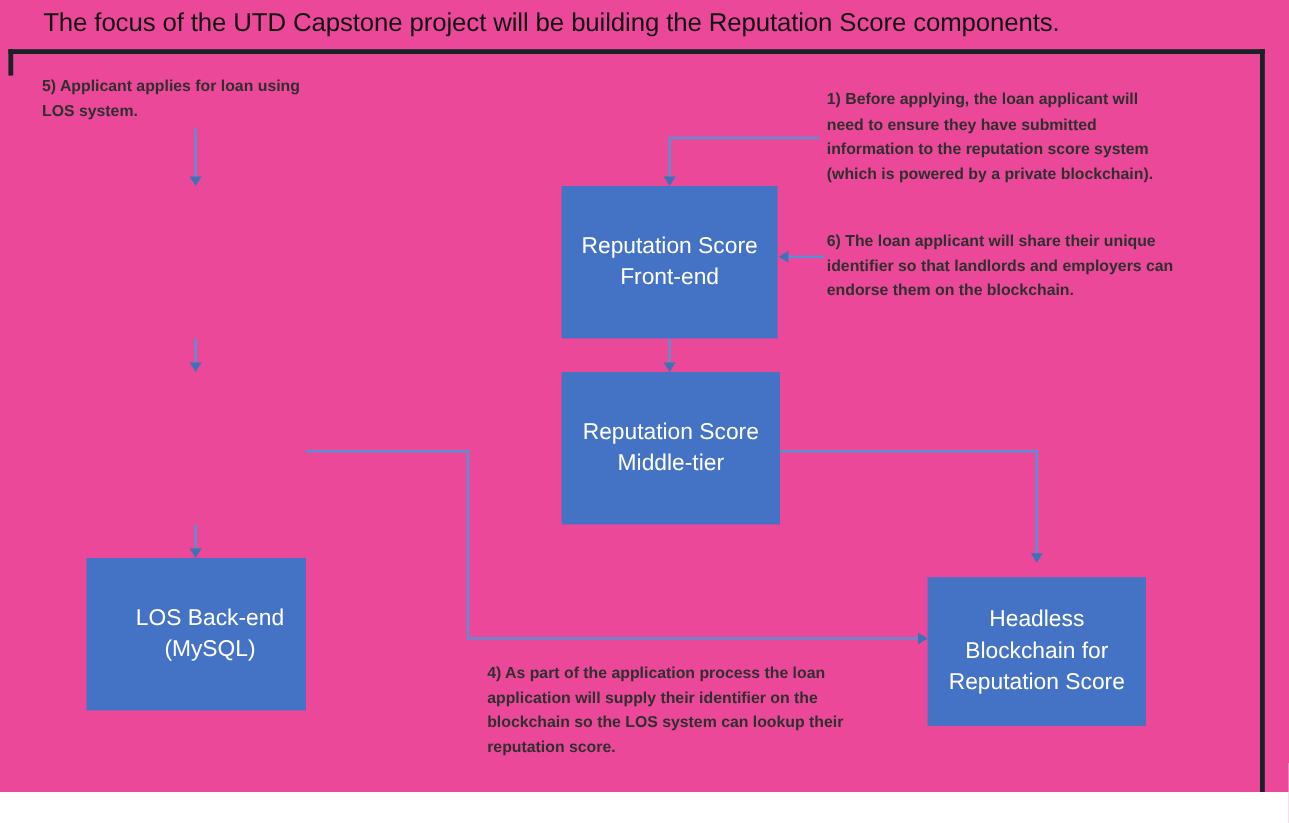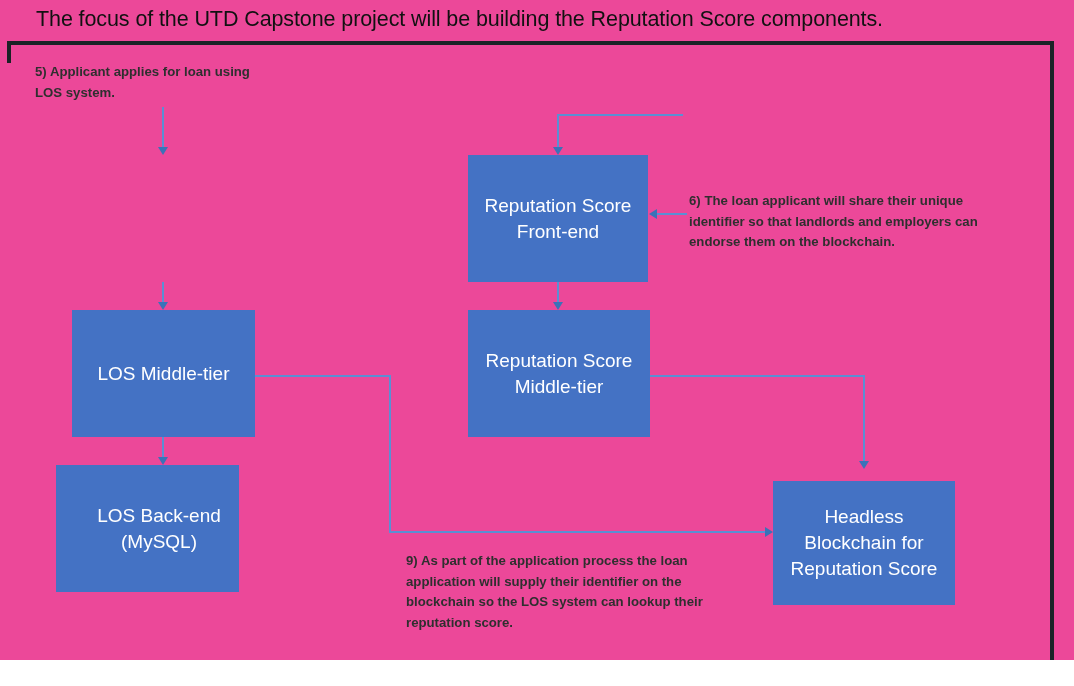--- a/index.html
+++ b/index.html
@@ -122,26 +122,30 @@
 
   <div class="title">The focus of the UTD Capstone project will be building the Reputation Score components.</div>
 
   <div class="frame-top"></div>
   <div class="frame-left"></div>
   <div class="frame-right"></div>
 
   <div class="note" style="left:35px; top:62px; width:290px;">5) Applicant applies for loan using
 LOS system.</div>
 
+  <div class="note" style="left:689px; top:73px; width:360px;">1) Before applying, the loan applicant will
+need to ensure they have submitted
+information to the reputation score system
+(which is powered by a private blockchain).</div>
 
   <div class="note" style="left:689px; top:191px; width:360px;">6) The loan applicant will share their unique
 identifier so that landlords and employers can
 endorse them on the blockchain.</div>
 
-  <div class="note" style="left:406px; top:551px; width:360px;">9) As part of the application process the loan
+  <div class="note" style="left:406px; top:551px; width:360px;">4) As part of the application process the loan
 application will supply their identifier on the
 blockchain so the LOS system can lookup their
 reputation score.</div>
 
   <div class="vline" style="left:162px; top:107px; height:42px;"></div>
   <div class="arrow-down" style="left:158px; top:147px;"></div>
 
   <div class="vline" style="left:162px; top:282px; height:22px;"></div>
   <div class="arrow-down" style="left:158px; top:302px;"></div>
 
@@ -161,25 +165,22 @@
   <div class="hline" style="left:650px; top:375px; width:215px;"></div>
   <div class="vline" style="left:863px; top:375px; height:88px;"></div>
   <div class="arrow-down" style="left:859px; top:461px;"></div>
 
   <div class="hline" style="left:255px; top:375px; width:136px;"></div>
   <div class="vline" style="left:389px; top:375px; height:157px;"></div>
   <div class="hline" style="left:389px; top:531px; width:378px;"></div>
   <div class="arrow-right" style="left:765px; top:527px;"></div>
 
 
-  <div class="node" style="left:72px; top:310px; width:183px; height:127px;">
-    <span>LOS Middle-tier</span>
-  </div>
 
-  <div class="node" style="left:56px; top:465px; width:183px; height:127px;padding-left:31px;">
+  <div class="node" style="left:72px; top:465px; width:183px; height:127px;padding-left:31px;">
     <span>LOS Back-end
 (MySQL)</span>
   </div>
 
   <div class="node" style="left:468px; top:155px; width:180px; height:127px;">
     <span>Reputation Score
 Front-end</span>
   </div>
 
   <div class="node" style="left:468px; top:310px; width:182px; height:127px;">

